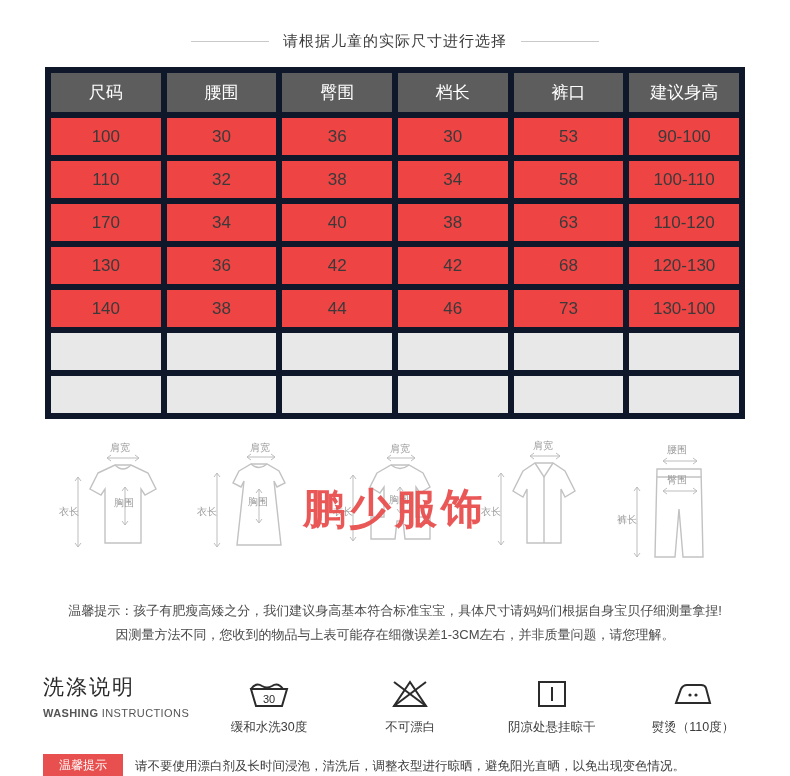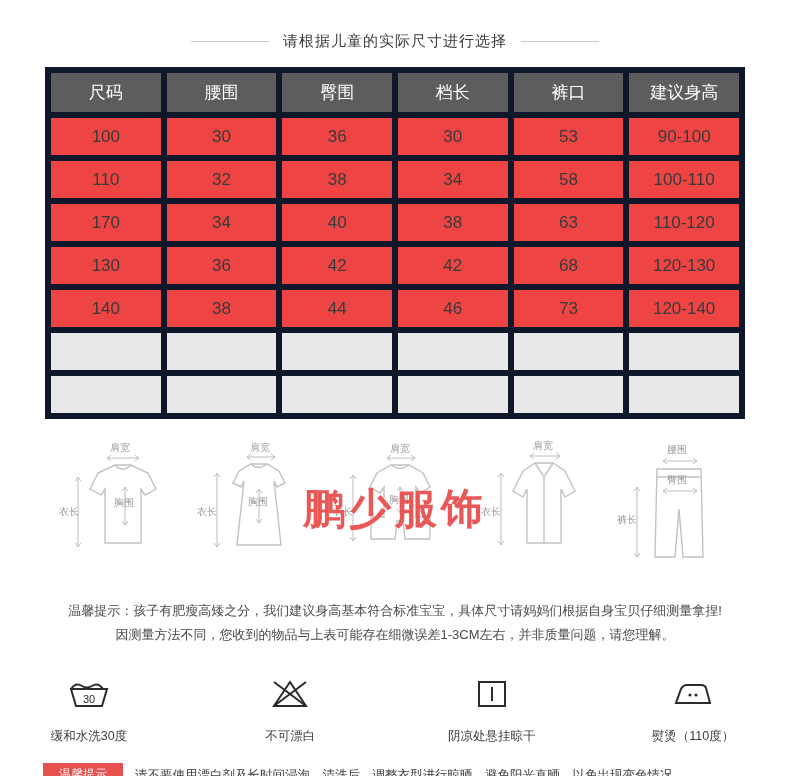--- a/index.html
+++ b/index.html
@@ -152,21 +152,21 @@
     padding-top: 4px;
   }
   .wash-item {
     display: flex;
     flex-direction: column;
     align-items: center;
     width: 128px;
   }
   .wash-item .glyph { height: 34px; display: flex; align-items: center; }
   .wash-item .cap {
-    margin-top: 17px;
+    margin-top: 8px;
     font-size: 12.5px;
     color: #3c3c3c;
     white-space: nowrap;
   }
 
   
   .footer-tip {
     width: 740px;
     margin: 18px auto 0 auto;
     display: flex;
@@ -245,21 +245,21 @@
           <td>42</td>
           <td>68</td>
           <td>120-130</td>
         </tr>
         <tr>
           <td>140</td>
           <td>38</td>
           <td>44</td>
           <td>46</td>
           <td>73</td>
-          <td>120-140</td>
+          <td>130-100</td>
         </tr>
         <tr class="empty">
           <td></td>
             <td></td>
             <td></td>
           <td></td>
             <td></td>
             <td></td>
         </tr>
         <tr class="empty">
@@ -376,20 +376,26 @@
 
     <div class="watermark">鹏少服饰</div>
   </div>
 
   <div class="tips">
     <div class="lead">温馨提示：孩子有肥瘦高矮之分，我们建议身高基本符合标准宝宝，具体尺寸请妈妈们根据自身宝贝仔细测量拿捏!</div>
     <div>因测量方法不同，您收到的物品与上表可能存在细微误差1-3CM左右，并非质量问题，请您理解。</div>
   </div>
 
   <div class="wash-block">
+    <div class="wash-title">
+      <div class="cn">洗涤说明</div>
+      <div class="en">
+        <b>WASHING</b><span> INSTRUCTIONS</span>
+      </div>
+    </div>
     <div class="wash-icons">
 
       <div class="wash-item">
         <div class="glyph">
           <svg width="44" height="32" viewBox="0 0 44 32">
             <path d="M4 11 L40 11 L35 28 L9 28 Z" fill="none" stroke="#2b2b2b" stroke-width="2"></path>
             <path d="M4 11 q5 -7 11 -3 q5 3 10 0 q6 -4 11 3" fill="none" stroke="#2b2b2b" stroke-width="2"></path>
             <text x="22" y="25" font-size="11" text-anchor="middle" fill="#2b2b2b" font-family="Liberation Sans, sans-serif">30</text>
           </svg>
         </div>

